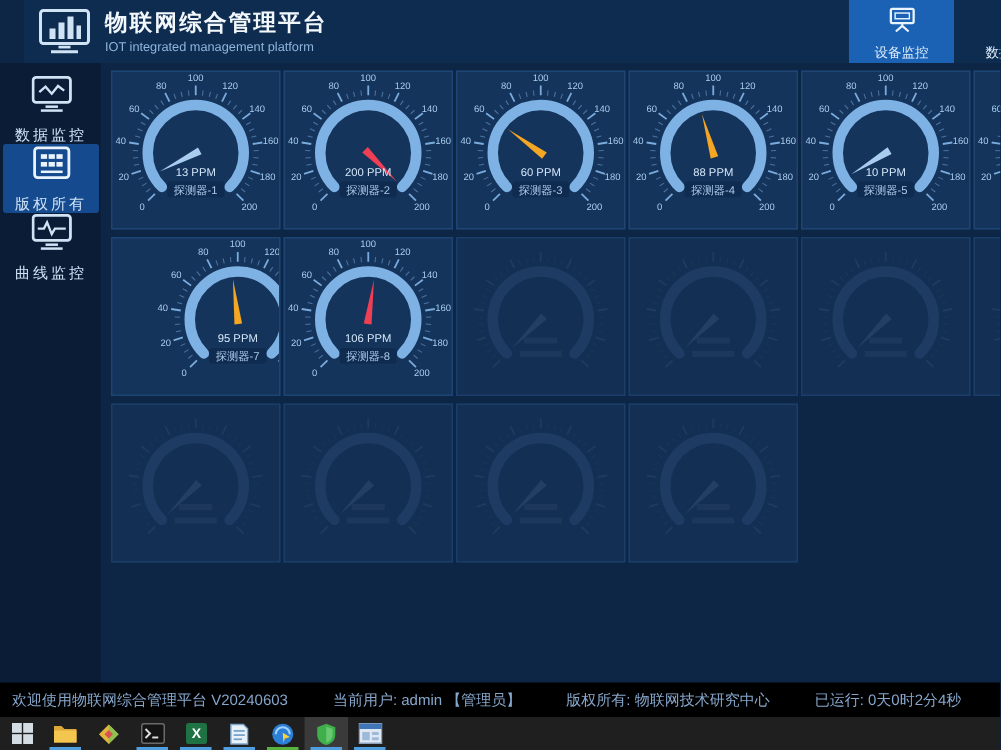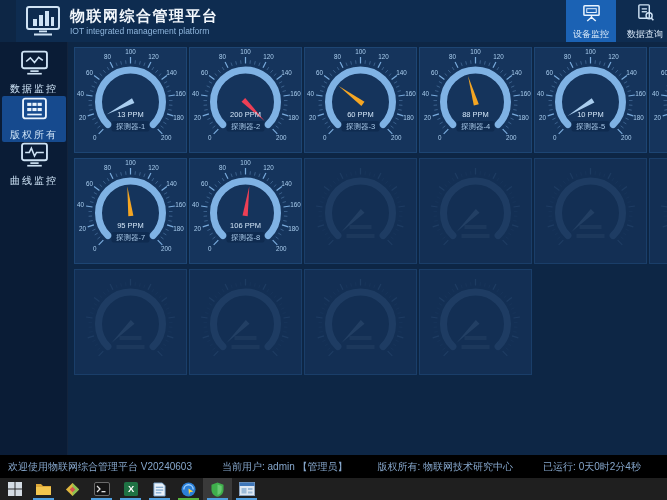--- a/index.html
+++ b/index.html
@@ -11,21 +11,21 @@
   svg text{font-family:"Liberation Sans",sans-serif;}
 
   
   .header{position:absolute;left:16px;top:0;width:667px;height:42px;
     background:#0e2c50;border-bottom:1px solid #081a30;display:flex;align-items:center;}
   .logo{margin-left:10px;display:flex;align-items:center;}
   .title-block{margin-left:10px;display:flex;flex-direction:column;justify-content:center;}
   .app-title{font-size:15px;font-weight:bold;color:#f2f7fc;letter-spacing:1.5px;line-height:17px;}
   .app-subtitle{font-size:8.5px;color:#8fb6dd;margin-top:2px;}
   .nav{position:absolute;left:550px;top:0;display:flex;gap:4px;height:42px;}
-  .nav-btn{width:50px;height:42px;display:flex;flex-direction:column;align-items:center;
+  .nav-btn{width:70px;height:42px;display:flex;flex-direction:column;align-items:center;
     justify-content:center;gap:2px;cursor:pointer;box-sizing:border-box;padding-top:2px;}
   .nav-btn.active{background:#1b62b4;}
   .nav-label{font-size:9px;color:#dcebfa;white-space:nowrap;}
 
   
   .sidebar{position:absolute;left:0;top:42px;width:68px;height:413px;
     background:#0a1c36;border-right:1px solid rgba(255,255,255,0.04);box-sizing:border-box;
     padding-top:8px;}
   .side-item{width:64px;height:46px;margin:0 2px;display:flex;flex-direction:column;
     align-items:center;justify-content:center;gap:3px;cursor:pointer;border-radius:2px;}
@@ -477,21 +477,21 @@
           <text x="5.6" y="48.300000000000004" font-size="6.3" fill="#a9cdee" text-anchor="middle">40</text>
           <text x="14.6" y="26.5" font-size="6.3" fill="#a9cdee" text-anchor="middle">60</text>
           <text x="32.6" y="11.2" font-size="6.3" fill="#a9cdee" text-anchor="middle">80</text>
           <text x="55.5" y="5.7" font-size="6.3" fill="#a9cdee" text-anchor="middle">100</text>
           <text x="78.4" y="11.2" font-size="6.3" fill="#a9cdee" text-anchor="middle">120</text>
           <text x="96.4" y="26.5" font-size="6.3" fill="#a9cdee" text-anchor="middle">140</text>
           <text x="105.4" y="48.300000000000004" font-size="6.3" fill="#a9cdee" text-anchor="middle">160</text>
           <text x="103.5" y="71.8" font-size="6.3" fill="#a9cdee" text-anchor="middle">180</text>
           <text x="91.2" y="91.9" font-size="6.3" fill="#a9cdee" text-anchor="middle">200</text>
         </svg></div>
-      <div class="panel" style="grid-area: 2 / 1;"><svg viewBox="0 0 111 104" width="111" height="104">
+      <div class="panel" style="grid-area: 2 / 1; padding-left: 28px;"><svg viewBox="0 0 111 104" width="111" height="104">
           <path d="M 32.9 76.6 A 32 32 0 1 1 78.1 76.6" fill="none" stroke="#7fb2e4" stroke-width="7" stroke-linecap="round"></path>
           <line x1="28.3" y1="81.2" x2="23.7" y2="85.8" stroke="#7fb2e4" stroke-width="1.2" opacity="0.95"></line>
           <line x1="25.3" y1="77.8" x2="22.5" y2="80.0" stroke="#7fb2e4" stroke-width="0.7" opacity="0.5"></line>
           <line x1="22.7" y1="74.1" x2="19.7" y2="75.9" stroke="#7fb2e4" stroke-width="0.7" opacity="0.5"></line>
           <line x1="20.5" y1="70.1" x2="17.4" y2="71.6" stroke="#7fb2e4" stroke-width="0.7" opacity="0.5"></line>
           <line x1="18.9" y1="65.9" x2="12.7" y2="67.9" stroke="#7fb2e4" stroke-width="1.2" opacity="0.95"></line>
           <line x1="17.7" y1="61.5" x2="14.3" y2="62.2" stroke="#7fb2e4" stroke-width="0.7" opacity="0.5"></line>
           <line x1="17.1" y1="57.0" x2="13.6" y2="57.3" stroke="#7fb2e4" stroke-width="0.7" opacity="0.5"></line>
           <line x1="17.0" y1="52.5" x2="13.5" y2="52.4" stroke="#7fb2e4" stroke-width="0.7" opacity="0.5"></line>
           <line x1="17.5" y1="48.0" x2="11.1" y2="47.0" stroke="#7fb2e4" stroke-width="1.2" opacity="0.95"></line>

